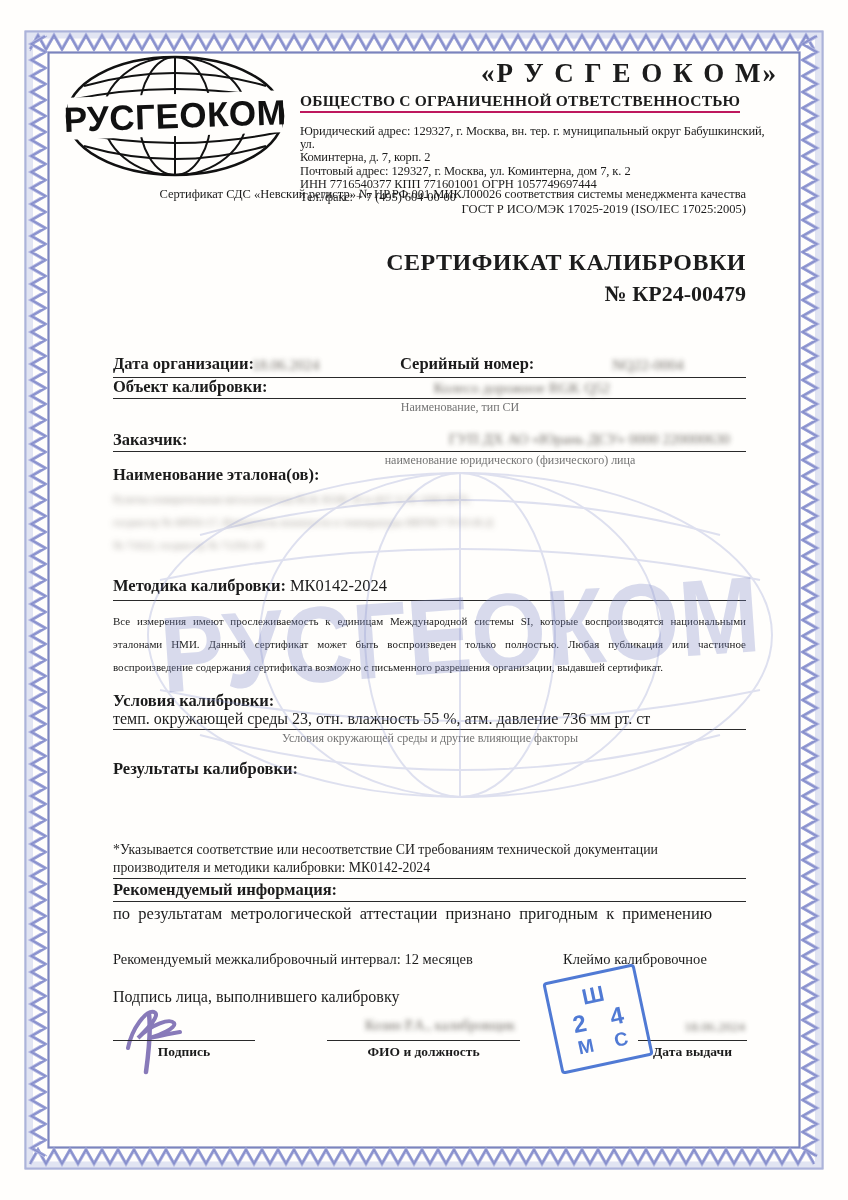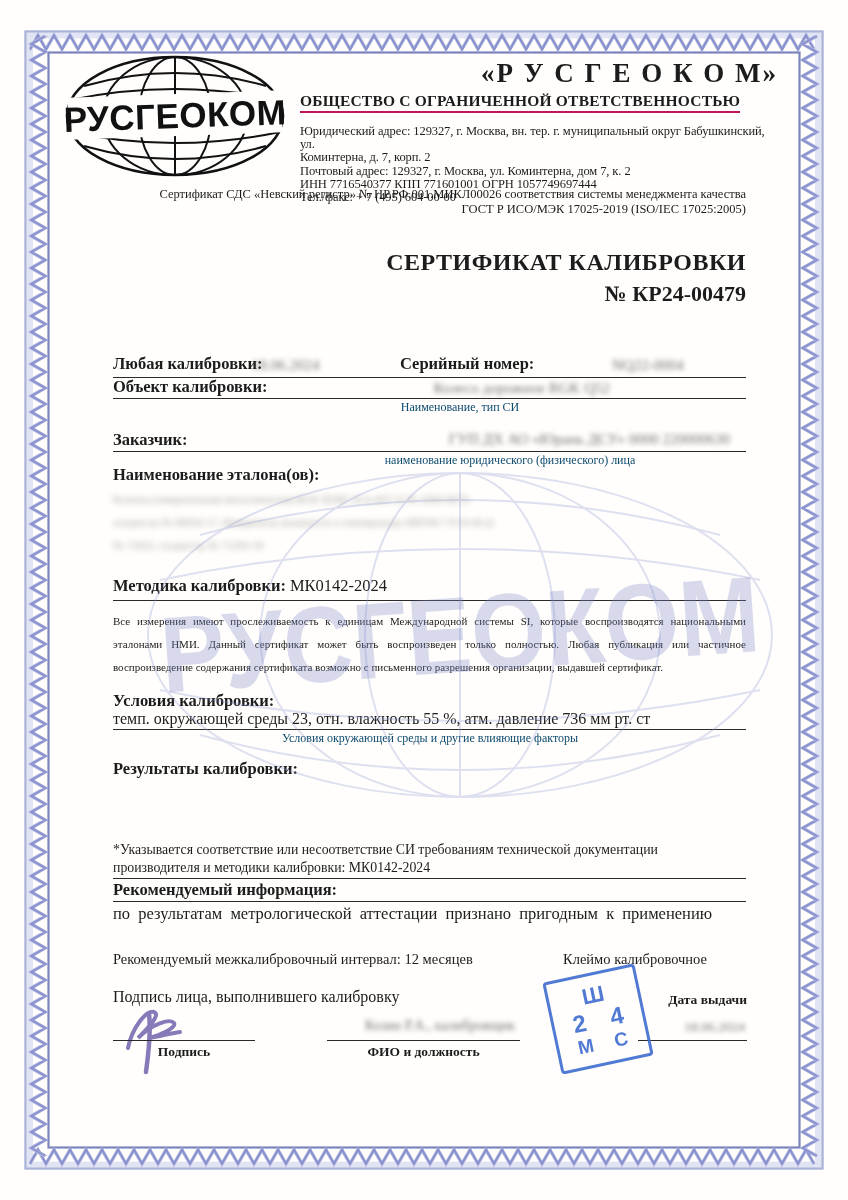--- a/index.html
+++ b/index.html
@@ -2,21 +2,21 @@
 <html><head>
 <meta charset="utf-8">
 <style>
   * { margin:0; padding:0; box-sizing:border-box; }
   html,body { background:#ffffff; }
   body { font-family:"Liberation Serif", serif; color:#1c1c1c; }
   .page { position:relative; width:848px; height:1200px; margin:0 auto; background:#fffefc; overflow:hidden; }
   .abs { position:absolute; }
   .ctr { text-align:right; }
   .rule { position:absolute; height:0; border-top:1.6px solid #2a2a2a; }
-  .cap { font-size:12px; color:#0c4a6e; text-align:center; }
+  .cap { font-size:12px; color:#737373; text-align:center; }
   .blur { filter:blur(2.6px); opacity:.78; color:#4b463f; }
   .blur2 { filter:blur(3px); opacity:.55; color:#50483f; }
   .content { z-index:2; }
   #border-svg { position:absolute; left:0; top:0; z-index:1; pointer-events:none; }
   #watermark-svg { position:absolute; left:130px; top:440px; z-index:5; pointer-events:none; }
   #logo-svg { position:absolute; left:60px; top:52px; z-index:2; }
   .hdr-title { font-size:27px; font-weight:bold; letter-spacing:2px; white-space:nowrap; }
   .hdr-form { font-size:15.5px; font-weight:bold; border-bottom:2px solid #be185d; padding-bottom:1px; display:inline-block; letter-spacing:.2px; }
   .hdr-addr { font-size:12.5px; line-height:13.2px; letter-spacing:-.1px; }
   .cert-line { font-size:12.5px; line-height:15px; }
@@ -86,21 +86,21 @@
   </div>
 
   <div class="abs content ctr" style="left:110px; top:187px; width:636px;">
     <div class="cert-line">Сертификат СДС «Невский регистр» № НР.РФ.001.МИКЛ00026 соответствия системы менеджмента качества</div>
     <div class="cert-line">ГОСТ Р ИСО/МЭК 17025-2019 (ISO/IEC 17025:2005)</div>
   </div>
 
   <div class="abs content ctr doc-title" style="left:110px; top:249px; width:636px;">СЕРТИФИКАТ КАЛИБРОВКИ</div>
   <div class="abs content ctr doc-num" style="left:110px; top:281px; width:636px;">№ КР24-00479</div>
 
-  <div class="abs content flabel" style="left:113px; top:354px;">Любая калибровки:</div>
+  <div class="abs content flabel" style="left:113px; top:354px;">Дата организации:</div>
   <div class="abs content fval blur" style="left:252px; top:357px;">18.06.2024</div>
   <div class="abs content flabel" style="left:400px; top:354px;">Серийный номер:</div>
   <div class="abs content fval blur" style="left:612px; top:357px;">NQ22-0004</div>
   <div class="rule content" style="left:113px; top:377px; width:633px;"></div>
 
   <div class="abs content flabel" style="left:113px; top:377px;">Объект калибровки:</div>
   <div class="abs content fval blur ctr" style="left:320px; top:380px; width:290px;">Колесо дорожное RGK Q52</div>
   <div class="rule content" style="left:113px; top:398px; width:633px;"></div>
   <div class="abs content cap" style="left:330px; top:400px; width:260px;">Наименование, тип СИ</div>
 
@@ -160,21 +160,21 @@
 
   <div class="rule content" style="left:113px; top:1040px; width:142px; border-top-width:1.8px;"></div>
   <div class="rule content" style="left:327px; top:1040px; width:193px; border-top-width:1.8px;"></div>
   <div class="rule content" style="left:638px; top:1040px; width:109px; border-top-width:1.8px;"></div>
 
   <div class="abs content blur ctr" style="left:335px; top:1018px; width:180px; font-size:14px;">Козин Р.А., калибровщик</div>
   <div class="abs content blur ctr" style="left:650px; top:1019px; width:95px; font-size:13.5px;">18.06.2024</div>
 
   <div class="abs content sig-label" style="left:113px; top:1044px; width:142px;">Подпись</div>
   <div class="abs content sig-label" style="left:327px; top:1044px; width:193px;">ФИО и должность</div>
-  <div class="abs content sig-label" style="left:638px; top:992px; width:109px;text-align:right;">Дата выдачи</div>
+  <div class="abs content sig-label" style="left:638px; top:1044px; width:109px;">Дата выдачи</div>
 
   <div class="stamp" style="left:551px; top:972px;">
     <div class="s1">Ш</div>
     <div class="s2">2 4</div>
     <div class="s3">М С</div>
   </div>
 
   <svg id="watermark-svg" width="660" height="380" viewBox="0 0 660 380">
     <g stroke="#8a94ce" fill="none" stroke-width="2" opacity=".28">
       <ellipse cx="330" cy="195" rx="312" ry="162"></ellipse>

